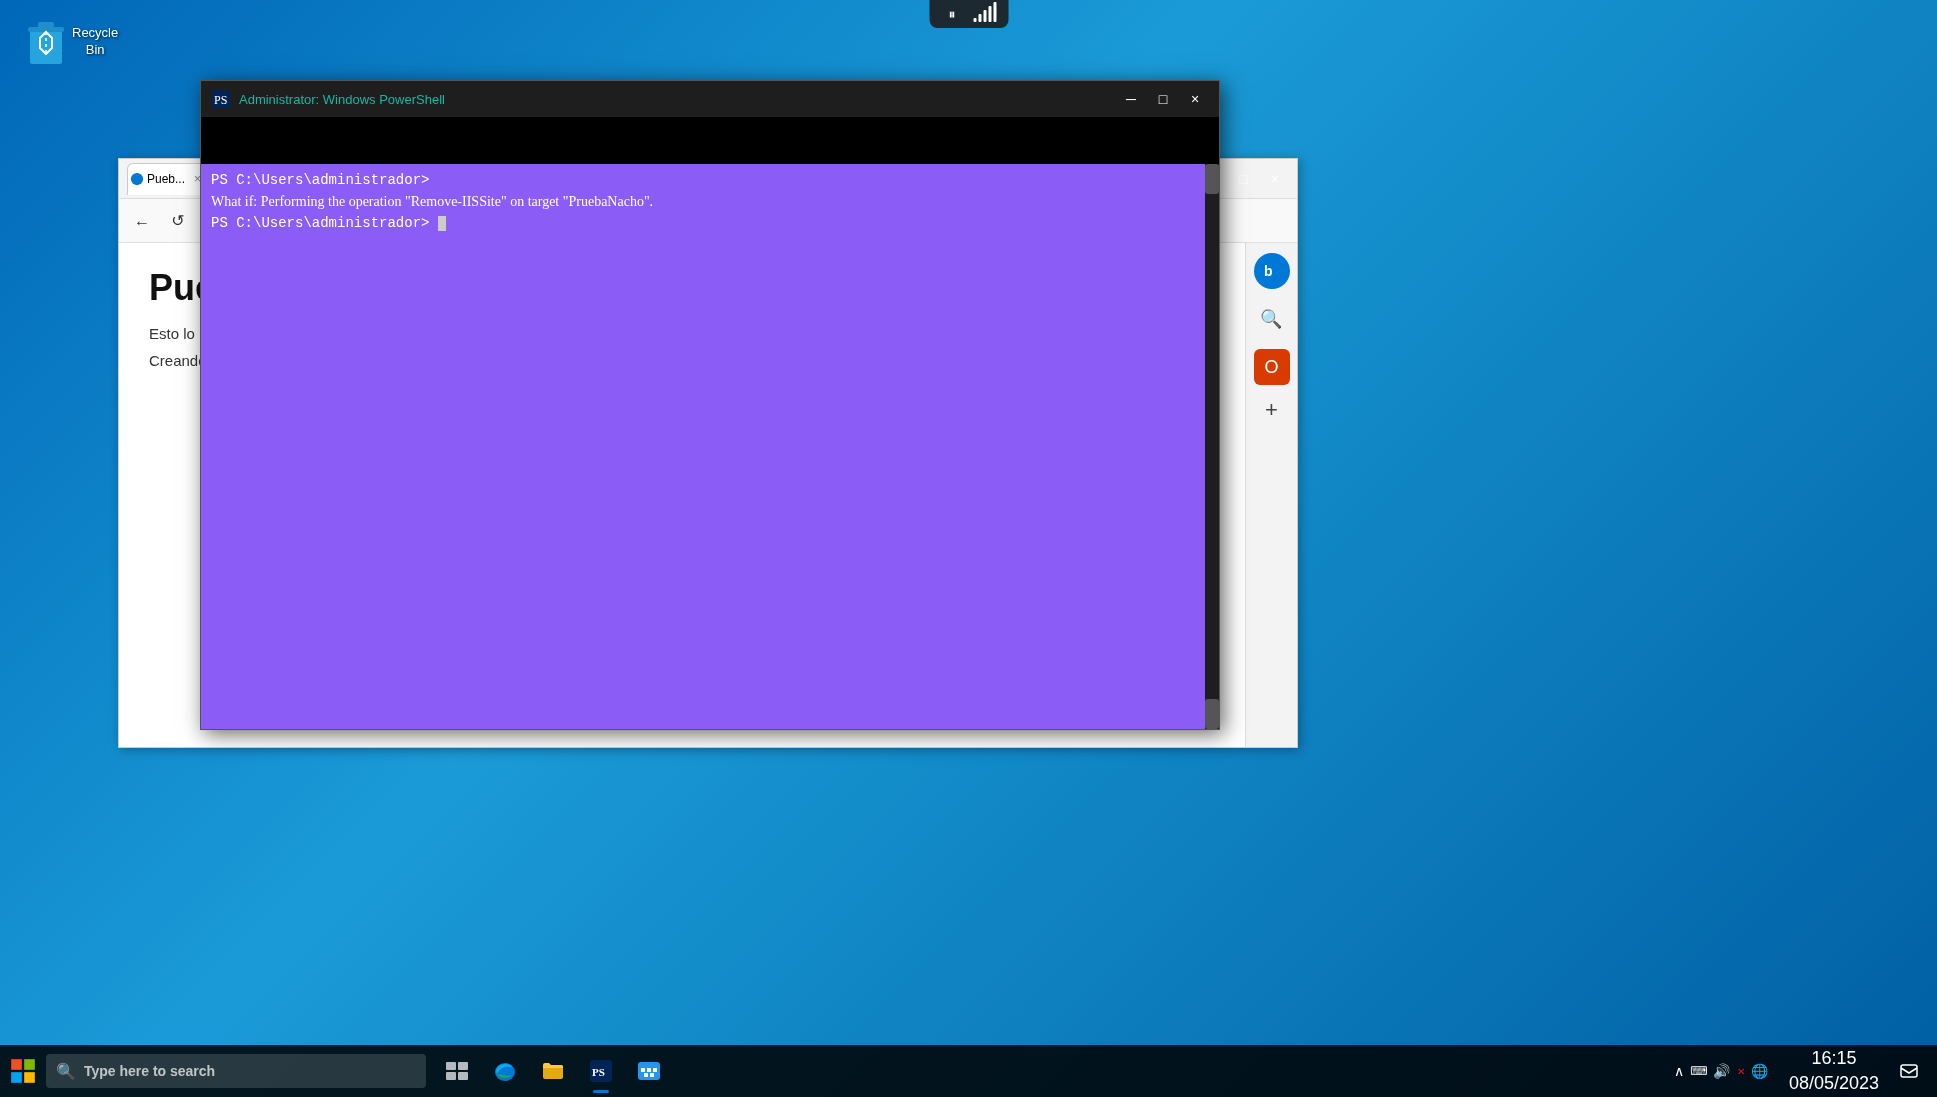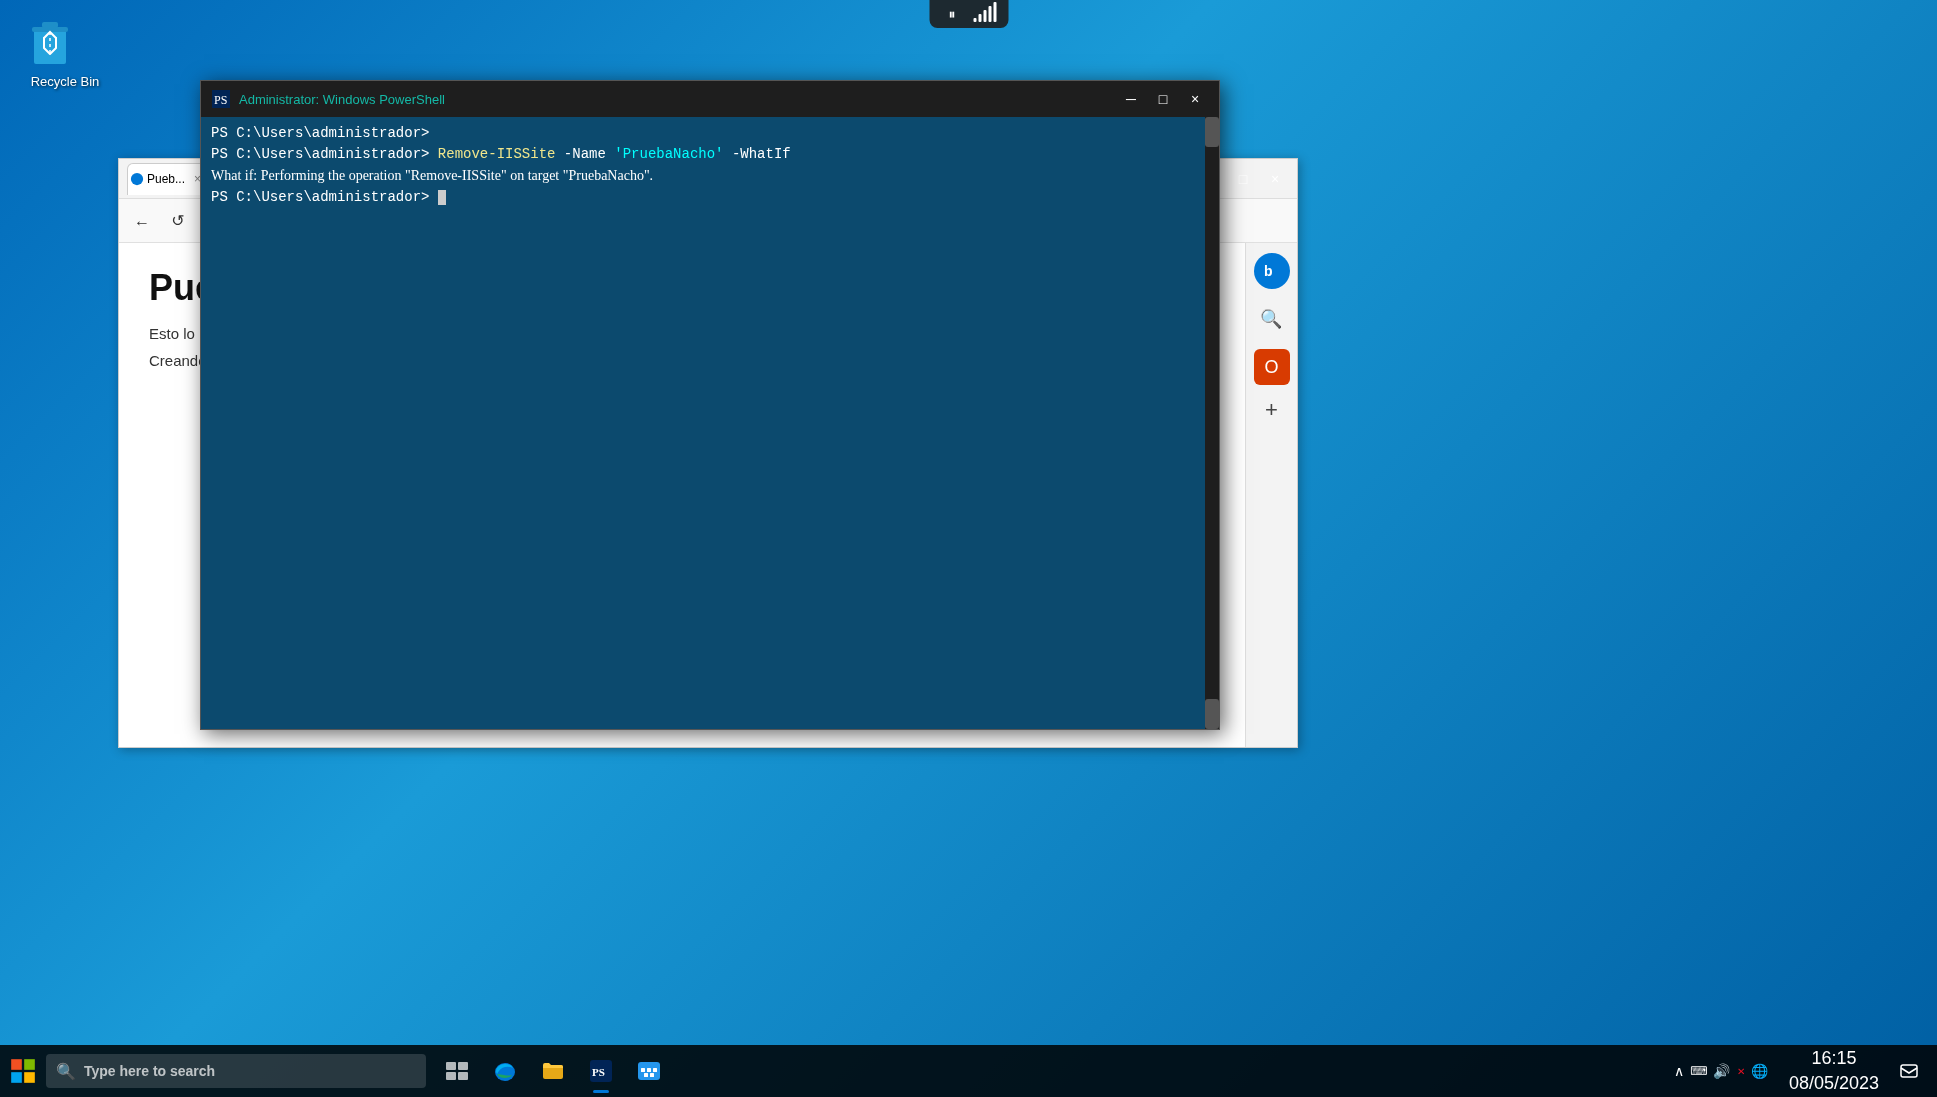--- a/index.html
+++ b/index.html
@@ -19,21 +19,21 @@
       background: linear-gradient(135deg, #0067b8 0%, #1a9bd7 40%, #005fa3 100%);
       position: relative;
     }
 
     
     .recycle-bin {
       position: absolute;
       top: 10px;
       left: 20px;
       display: flex;
-      flex-direction: column;
+      align-items: center;
       width: 90px;
       cursor: pointer;
       user-select: none;
     }
     .recycle-bin-icon {
       width: 60px;
       height: 60px;
       display: flex;
       align-items: center;
       justify-content: center;
@@ -185,27 +185,28 @@
       background: transparent;
       color: white;
       font-size: 14px;
       cursor: pointer;
       display: flex;
       align-items: center;
       justify-content: center;
     }
     .ps-content {
       flex: 1;
-      background: #0c4a6e;
+      background: #8b5cf6;
       padding: 6px 10px;
       font-family: 'Consolas', 'Courier New', monospace;
       font-size: 14px;
       color: #fff;
       overflow: hidden;
       position: relative;
+      margin-top: 47px;
     }
     .ps-line { line-height: 1.5; white-space: pre; }
     .ps-prompt { color: #fff; }
     .ps-cmd-white { color: #fff; }
     .ps-cmd-yellow { color: #f0e68c; font-weight: normal; }
     .ps-cmd-cyan { color: #00ffff; }
     .ps-whatif { color: #fff; font-family: Liberation Serif, serif; }
     .ps-scrollbar {
       position: absolute;
       right: 0;
@@ -469,21 +470,20 @@
       <span class="ps-titlebar-text">Administrator: Windows PowerShell</span>
       <div class="ps-titlebar-buttons">
         <button class="ps-btn">─</button>
         <button class="ps-btn">□</button>
         <button class="ps-btn close">×</button>
       </div>
     </div>
 
     <div class="ps-content">
       <div class="ps-line"><span class="ps-prompt">PS C:\Users\administrador&gt; </span></div>
-      <div class="ps-line"><span class="ps-prompt">PS C:\Users\administrador&gt; </span><span class="ps-cmd-yellow">Remove-IISSite</span><span class="ps-cmd-white"> -Name </span><span class="ps-cmd-cyan">'PruebaNacho'</span><span class="ps-cmd-white"> -WhatIf</span></div>
       <div class="ps-line"><span class="ps-whatif">What if: Performing the operation "Remove-IISSite" on target "PruebaNacho".</span></div>
       <div class="ps-line"><span class="ps-prompt">PS C:\Users\administrador&gt; </span><span class="cursor-blink"></span></div>
 
       <div class="ps-scrollbar">
         <div class="ps-scrollbar-thumb"></div>
         <div class="ps-scrollbar-bottom"></div>
       </div>
     </div>
   </div>
 

